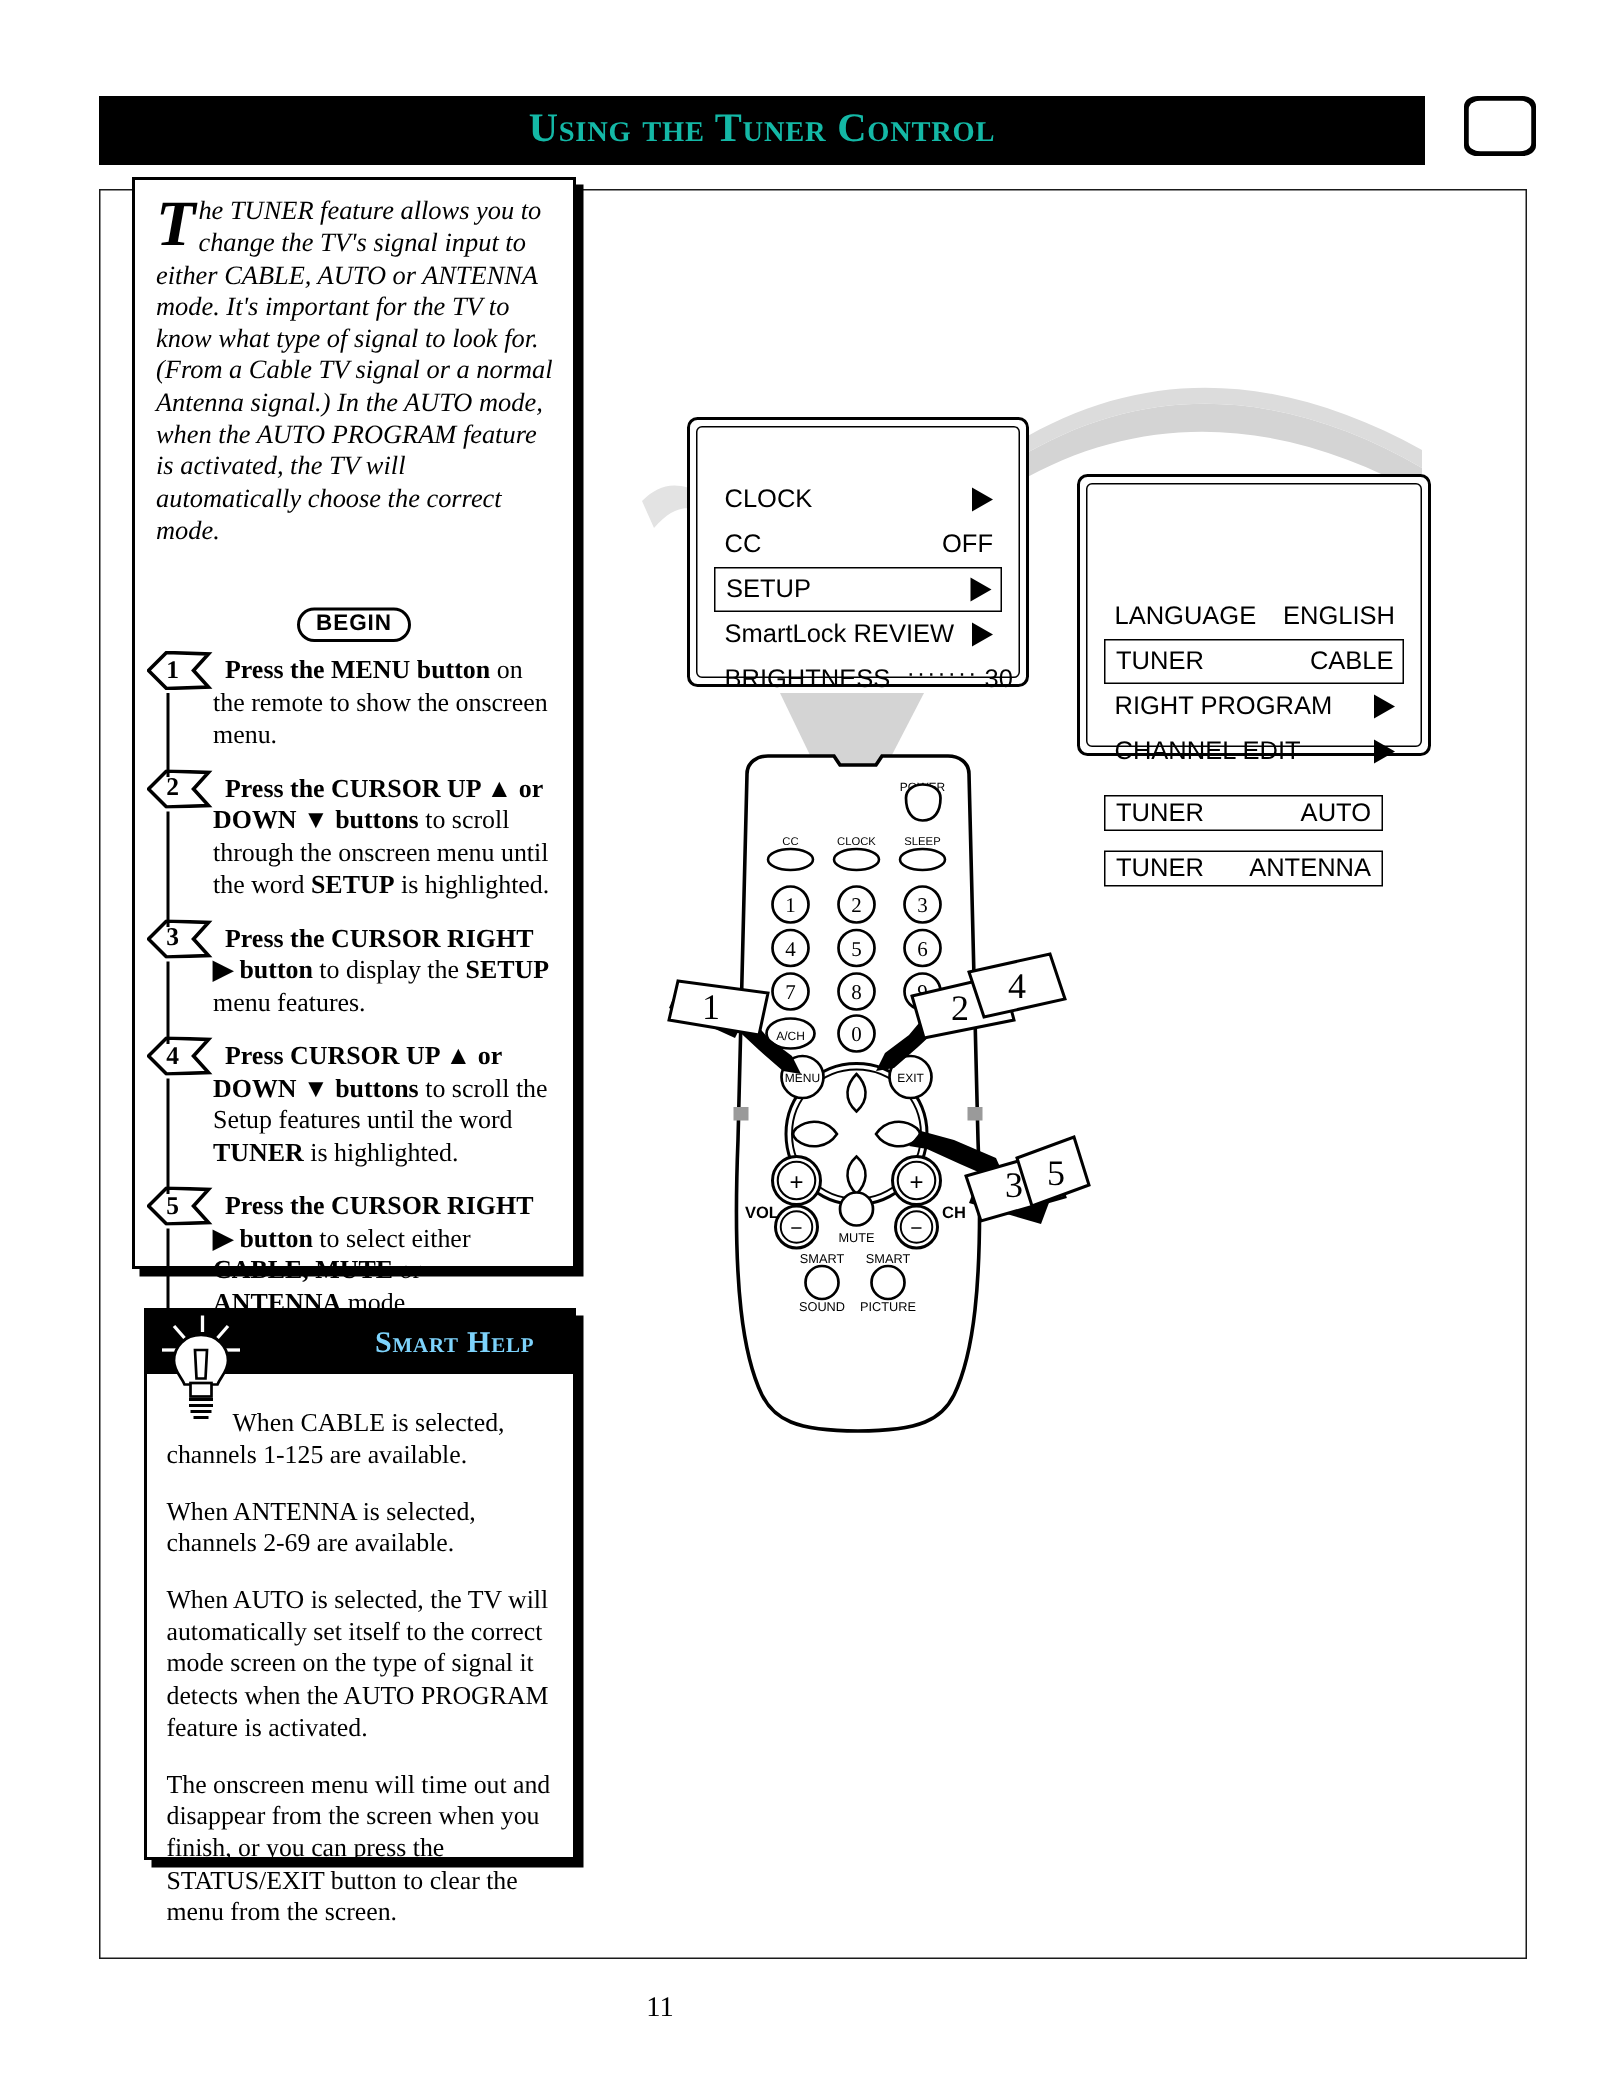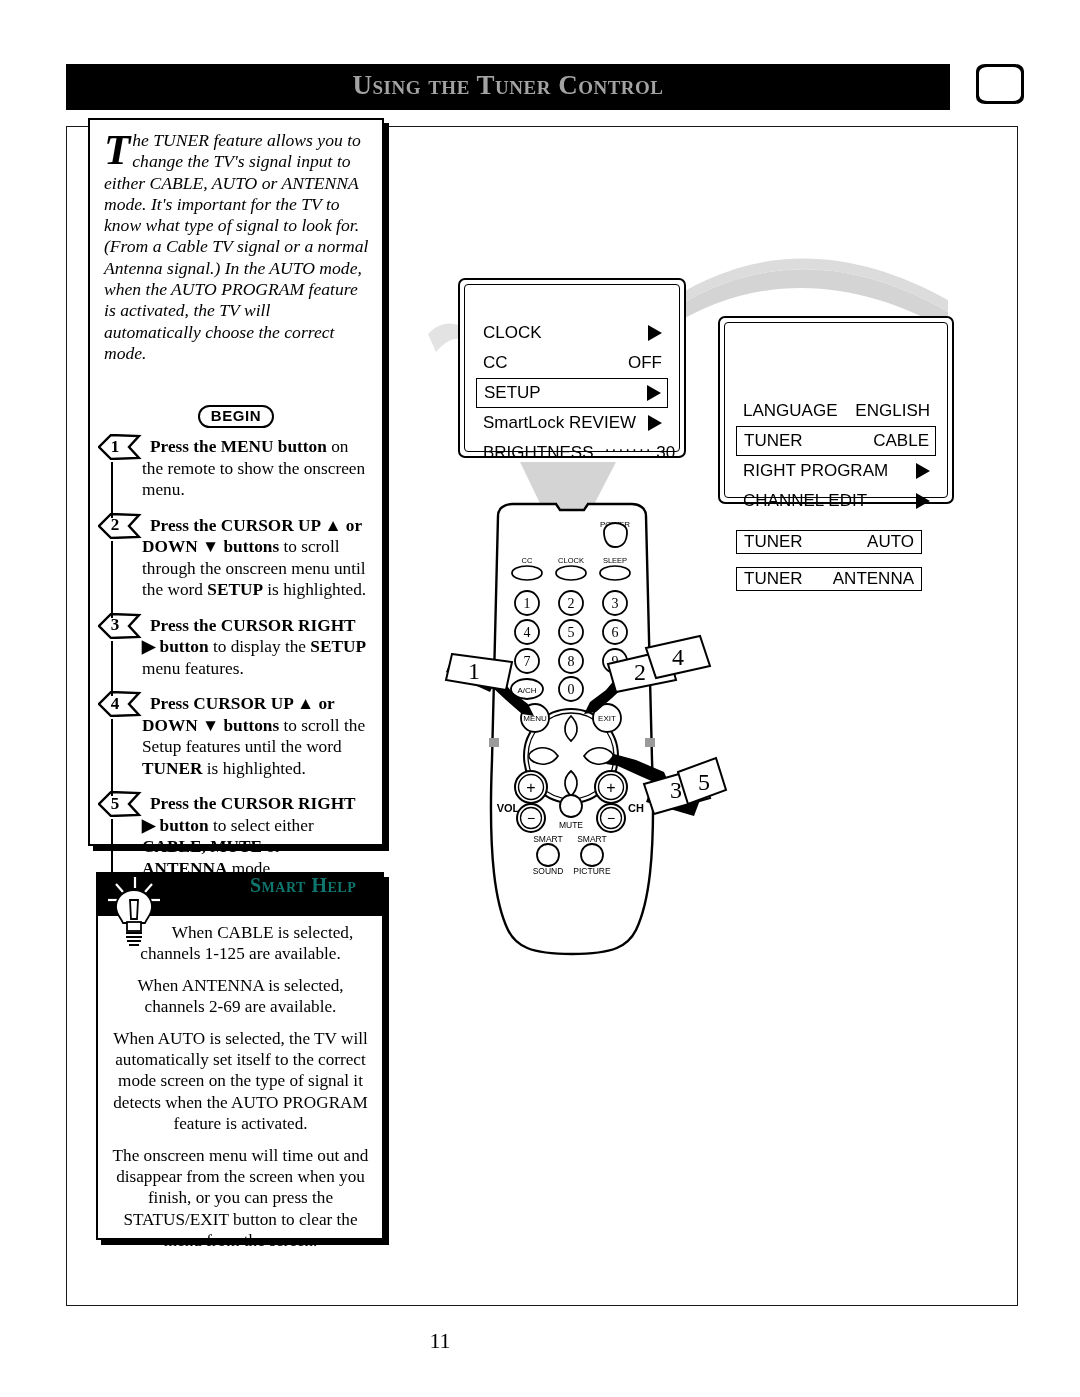--- a/index.html
+++ b/index.html
@@ -11,21 +11,21 @@
   }
   .page{position:absolute;left:0;top:0;width:1080px;height:1397px;}
 
   
   .hdr-bar{
     position:absolute;left:66px;top:64px;width:884px;height:46px;
     background:#000;
   }
   .hdr-title{
     position:absolute;left:0;top:0;width:884px;height:46px;
-    color:#a3a3a3;display:flex;align-items:center;justify-content:center;
+    color:#14b8a6;display:flex;align-items:center;justify-content:center;
     font-family:"Liberation Serif", serif;
     font-variant:small-caps;font-weight:bold;letter-spacing:.5px;
     font-size:27px;padding-bottom:3px;box-sizing:border-box;
   }
   .tv-icon{
     position:absolute;left:976px;top:64px;width:48px;height:40px;
     border:4px solid #000;border-radius:9px/7px;background:#fff;
     box-sizing:border-box;
   }
   .tv-icon::after{
@@ -96,32 +96,32 @@
     clip-path:polygon(30% 0,70% 0,100% 30%,100% 70%,70% 100%,30% 100%,0 70%,0 30%);
   }
 
   
   .sh-box{
     position:absolute;left:96px;top:872px;width:288px;height:368px;
     background:#fff;border:2px solid #000;box-sizing:border-box;
     box-shadow:5px 5px 0 0 #000;
   }
   .sh-hdr{
-    position:relative;height:42px;background:#000;color:#0f766e;
-    display:flex;
+    position:relative;height:42px;background:#000;color:#7dd3fc;
+    display:flex;align-items:center;
   }
   .sh-hdr .t{
     margin-left:152px;font-family:"Liberation Serif", serif;
     font-variant:small-caps;font-weight:bold;font-size:20px;letter-spacing:.5px;
   }
   .bulb{position:absolute;left:96px;top:3px;width:64px;height:76px;overflow:visible;}
   .sh-body{padding:6px 12px 0 13px;}
   .sh-body p{
-    margin:0 0 10px 0;font-family:"Liberation Serif", serif;
-    font-size:17.2px;line-height:21.4px;text-align:center;
+    margin:16px 0 10px 0;font-family:"Liberation Serif", serif;
+    font-size:17.2px;line-height:21.4px;
   }
   .sh-body p.first{text-indent:44px;}
 
   
   .osd{
     position:absolute;background:#fff;border:2.5px solid #000;border-radius:7px;
     box-sizing:border-box;
   }
   .osd .inner{
     position:absolute;left:4px;top:4px;right:4px;bottom:4px;
@@ -154,21 +154,21 @@
     box-sizing:border-box;display:flex;align-items:center;
     padding:0 7px;font-family:"Liberation Sans", sans-serif;font-size:17px;
   }
   .tuner-box .val{margin-left:auto;}
 
   
   .art{position:absolute;left:0;top:0;width:1080px;height:1397px;pointer-events:none;}
 
   .page-num{
     position:absolute;left:0;top:1328px;width:880px;text-align:center;
-    font-family:"Liberation Serif", serif;font-size:22px;
+    font-family:"Liberation Serif", serif;font-size:19px;
   }
 </style>
 </head>
 <body>
 
 <div class="page">
 
   <div class="hdr-bar">
     <div class="hdr-title">Using the Tuner Control</div>
   </div>

